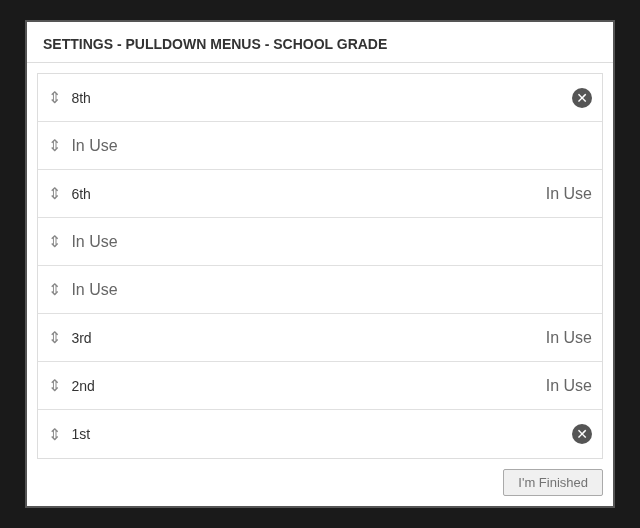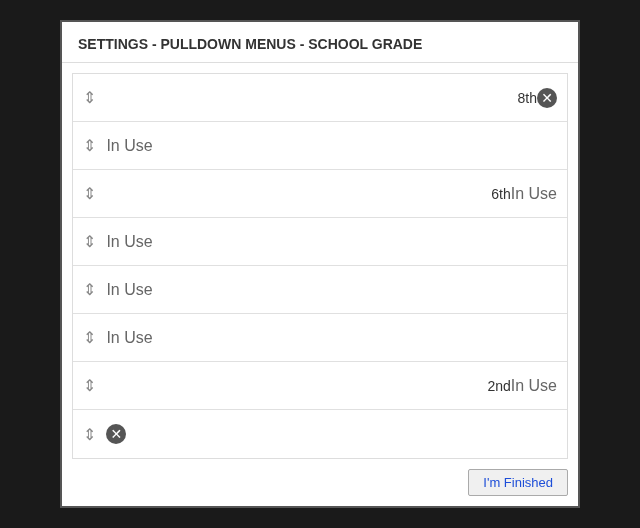--- a/index.html
+++ b/index.html
@@ -8,21 +8,21 @@
       display: flex;
       align-items: center;
       justify-content: center;
       width: 640px;
       height: 528px;
       font-family: Arial, sans-serif;
     }
     .dialog {
       background: #fff;
       border: 2px solid #555;
-      width: 520px;
+      width: 590px;
       min-height: 480px;
       display: flex;
       flex-direction: column;
     }
     .dialog-title {
       padding: 14px 16px 10px 16px;
       font-size: 14px;
       font-weight: bold;
       color: #333;
       border-bottom: 1px solid #ddd;
@@ -47,21 +47,20 @@
       color: #888;
       font-size: 16px;
       margin-right: 10px;
       cursor: grab;
       user-select: none;
     }
     .grade-label {
       flex: 1;
       font-size: 14px;
       color: #333;
-      text-align: right;
     }
     .in-use-badge {
       font-size: 16px;
       color: #666;
     }
     .remove-btn {
       width: 20px;
       height: 20px;
       border-radius: 50%;
       background: #555;
@@ -79,21 +78,21 @@
       display: flex;
       justify-content: flex-end;
       padding: 10px 10px;
     }
     .finished-btn {
       background: #f0f0f0;
       border: 1px solid #aaa;
       padding: 5px 14px;
       font-size: 13px;
       cursor: pointer;
-      color: #1d4ed8;
+      color: #737373;
       border-radius: 2px;
     }
   </style>
 </head>
 <body>
 
 <div class="dialog">
   <div class="dialog-title">SETTINGS - PULLDOWN MENUS - SCHOOL GRADE</div>
   <div class="grades-list" id="grades-list">
 
@@ -114,28 +113,30 @@
       <div class="grade-row">
         <span class="drag-handle">⇕</span>
         <span class="in-use-badge">In Use</span>
       </div>
       <div class="grade-row">
         <span class="drag-handle">⇕</span>
         <span class="in-use-badge">In Use</span>
       </div>
       <div class="grade-row">
         <span class="drag-handle">⇕</span>
+        <span class="grade-label">3rd</span>
         <span class="in-use-badge">In Use</span>
       </div>
       <div class="grade-row">
         <span class="drag-handle">⇕</span>
         <span class="grade-label">2nd</span>
         <span class="in-use-badge">In Use</span>
       </div>
       <div class="grade-row">
         <span class="drag-handle">⇕</span>
+        <span class="grade-label">1st</span>
         <button class="remove-btn">✕</button>
       </div>
     </div>
   <div class="footer">
     <button class="finished-btn">I'm Finished</button>
   </div>
 </div>
 
 </body></html>

